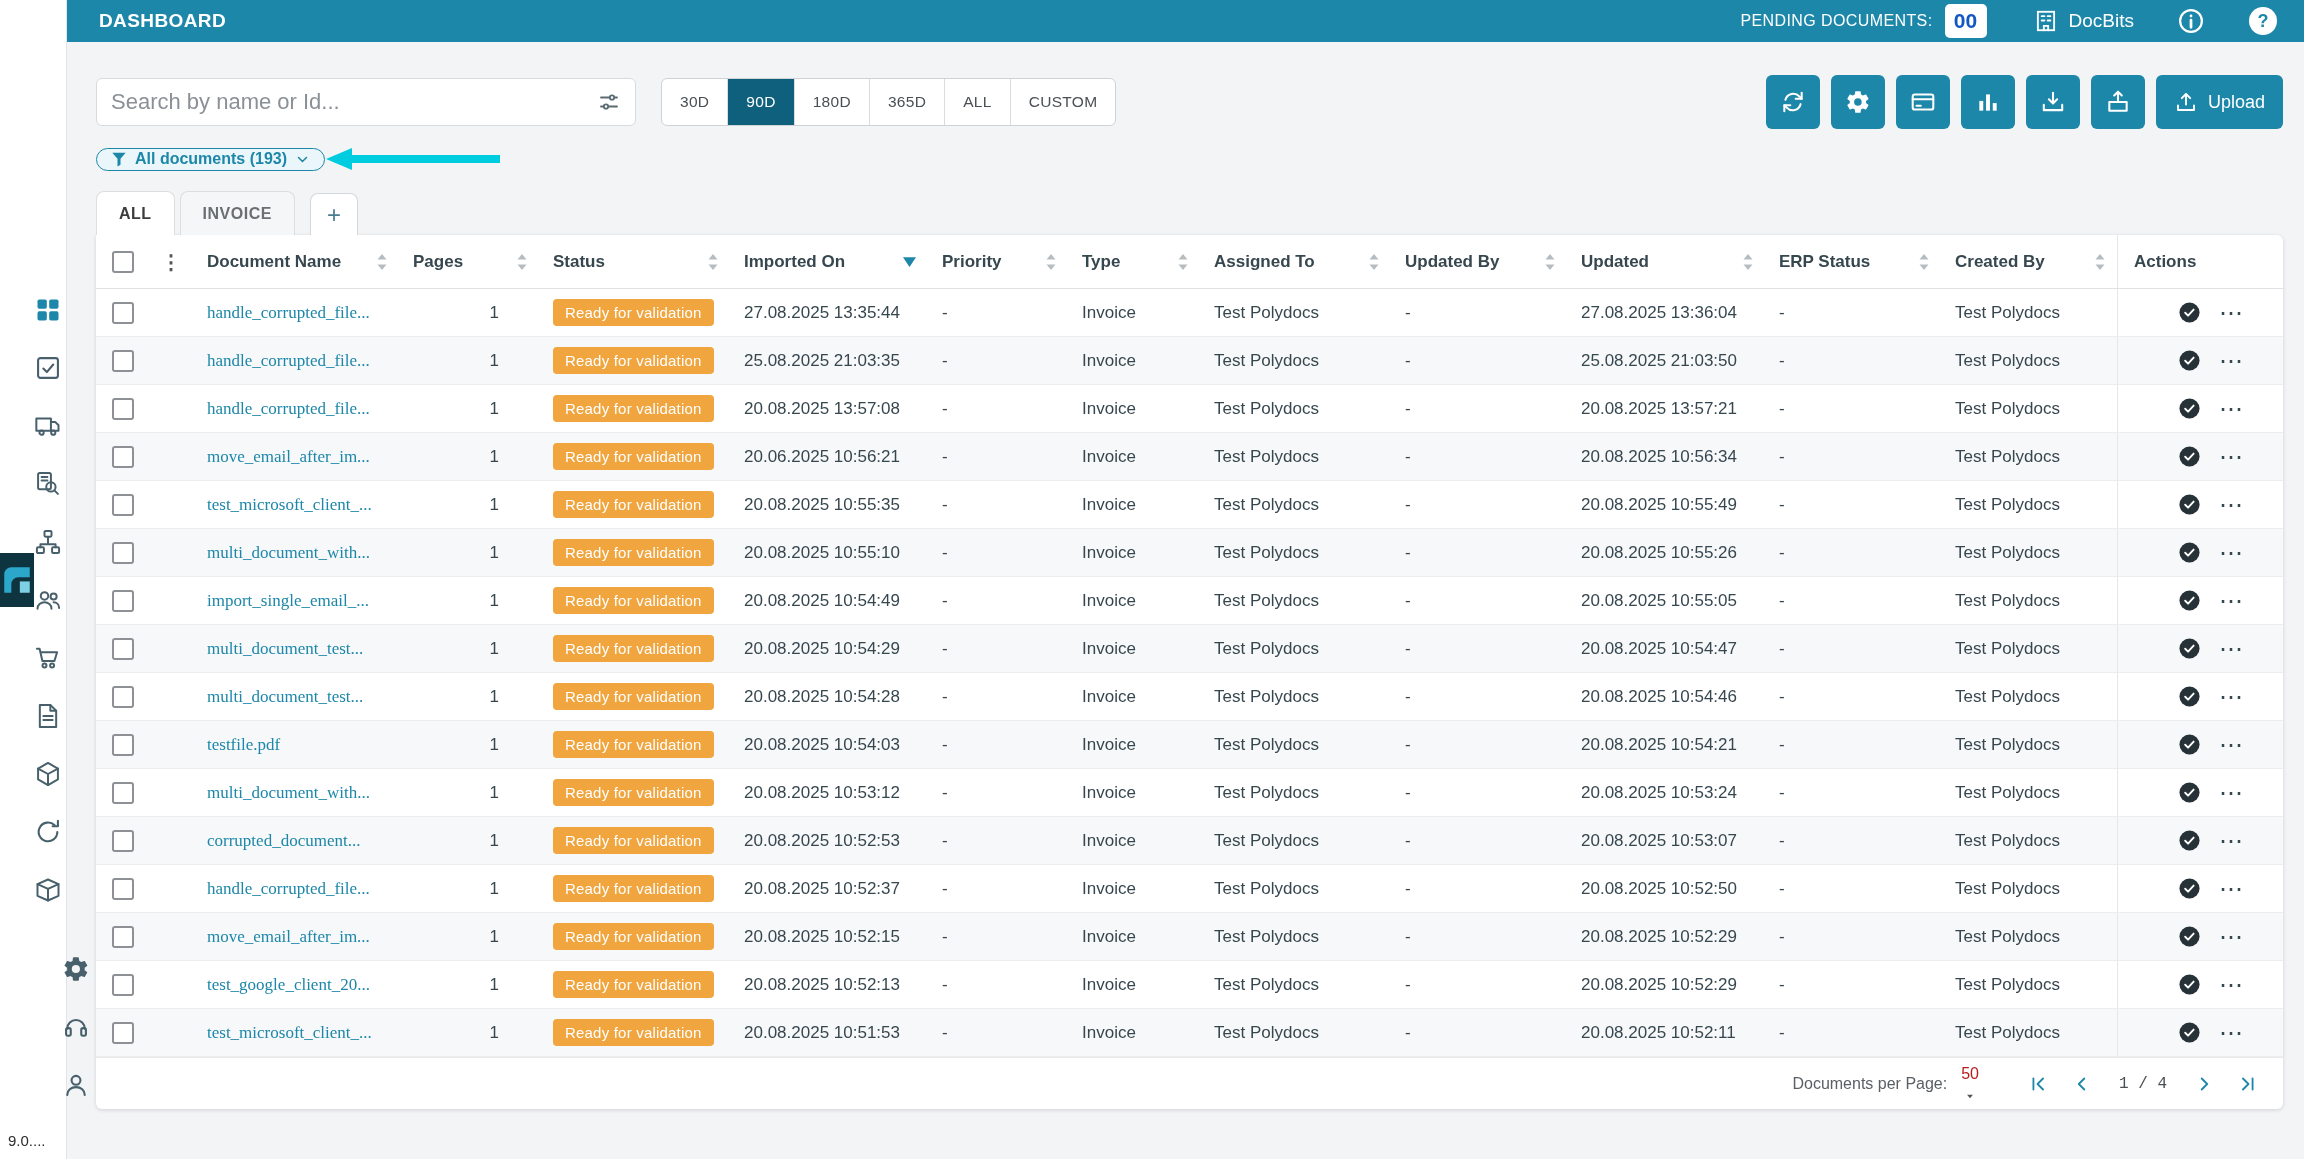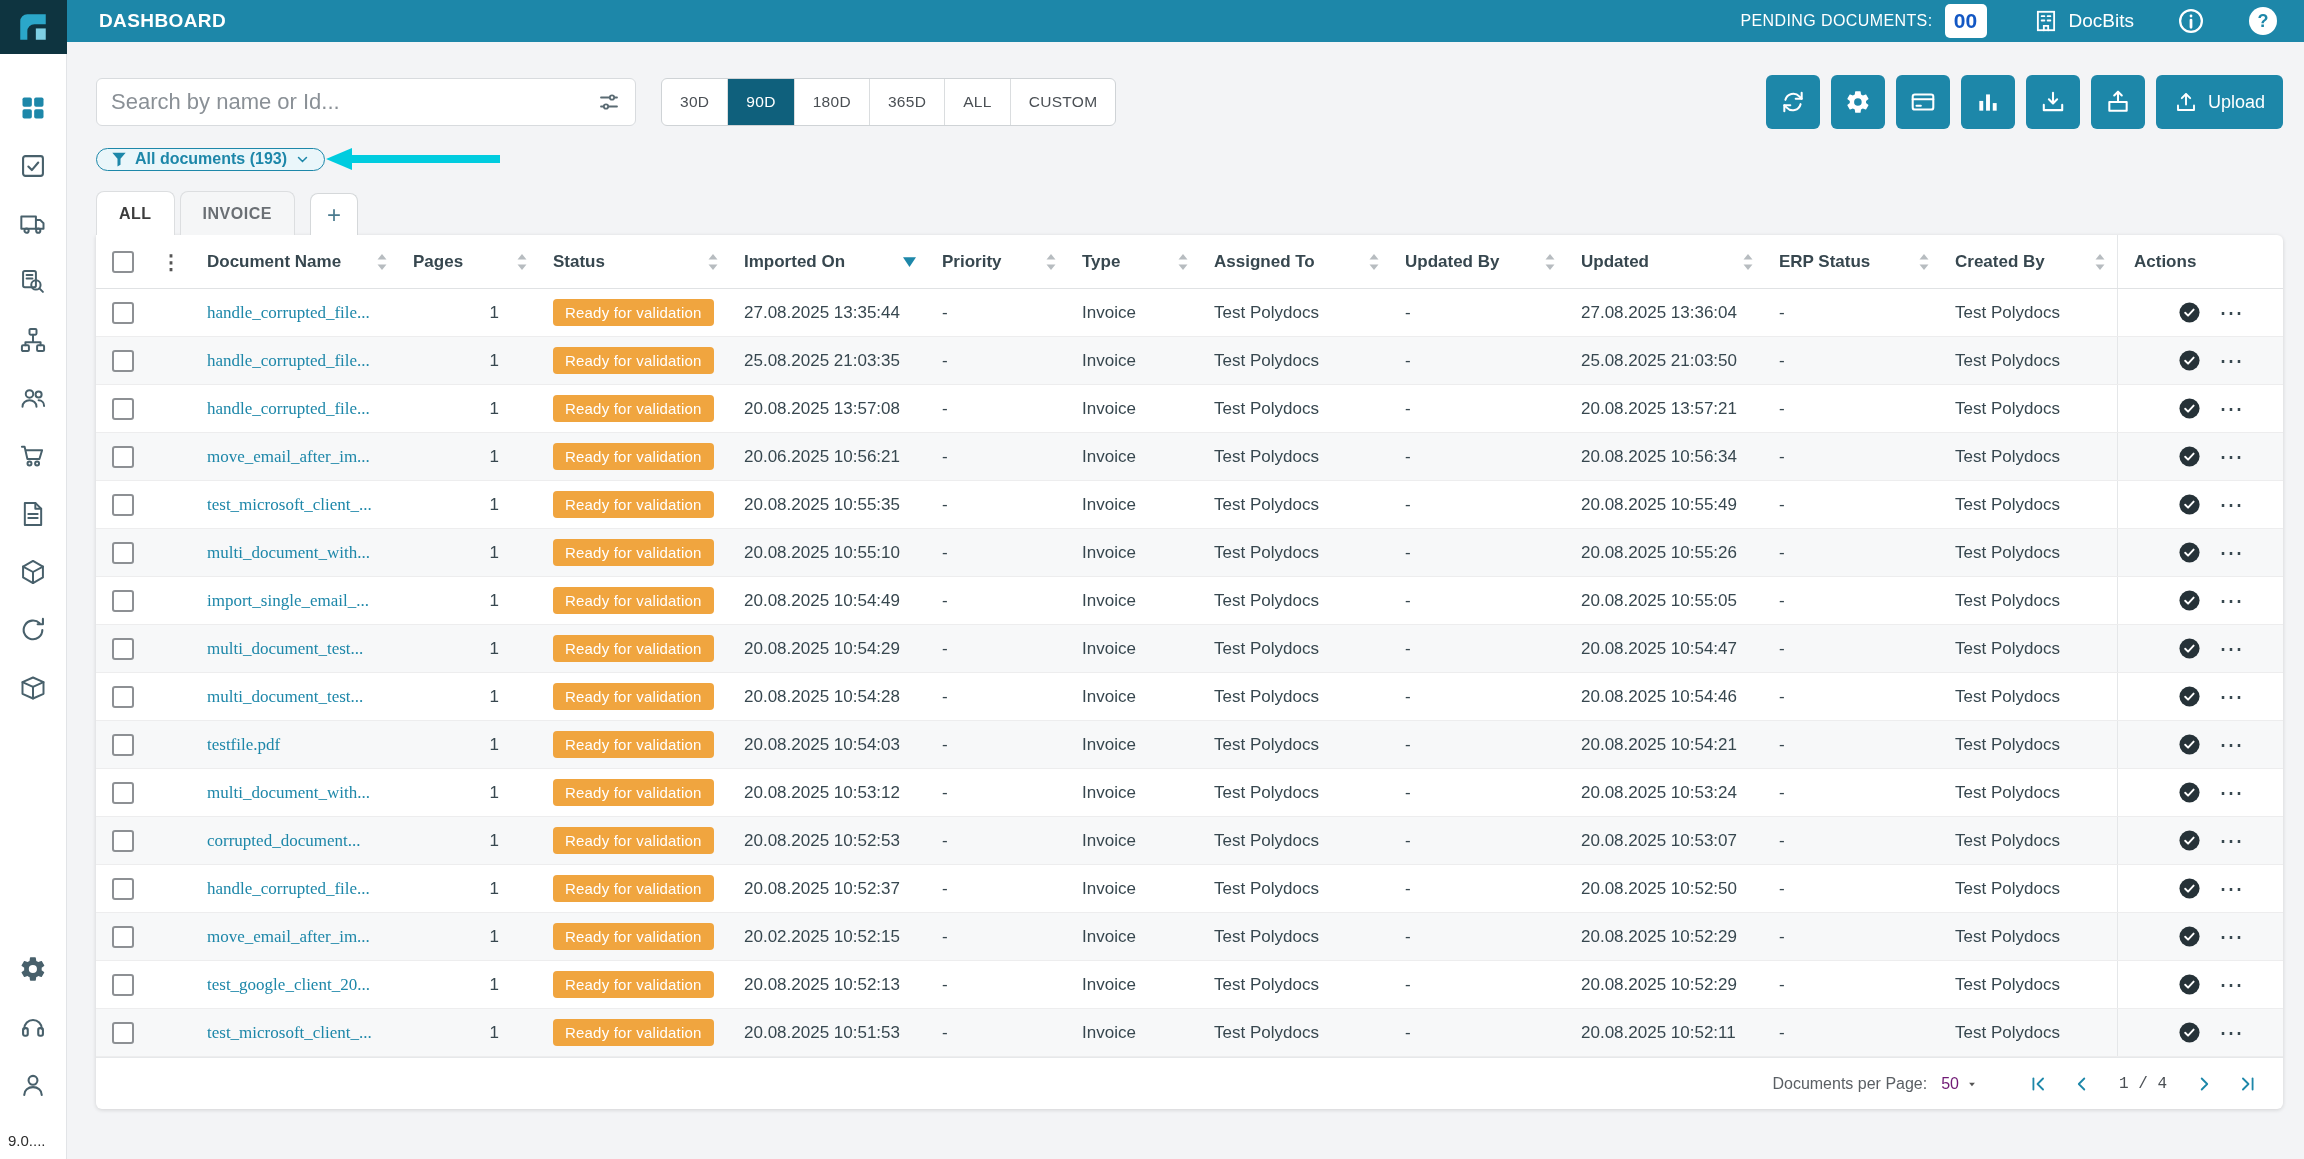--- a/index.html
+++ b/index.html
@@ -1,21 +1,21 @@
 <!DOCTYPE html>
 <html><head>
 <meta charset="utf-8">
 <style>
   * { box-sizing: border-box; margin: 0; padding: 0; }
   html,body { background:#e8eaec; }
   body { font-family:"Liberation Sans", sans-serif; }
   .screen { position:relative; width:2304px; height:1159px; background:#f3f4f6; overflow:hidden; }
 
   
-  .sidebar { position:absolute; left:0; top:0; bottom:0; width:67px; background:#fff; border-right:1px solid #e2e4e7; display:flex; flex-direction:column; align-items:center; z-index:5; }
+  .sidebar { position:absolute; left:0; top:0; bottom:0; width:67px; background:#fff; border-right:1px solid #e2e4e7; display:flex; flex-direction:row; align-items:center; z-index:5; }
   .logo-box { width:67px; height:54px; background:#0e3440; display:flex; align-items:center; justify-content:center; cursor:pointer; }
   .side-nav { display:flex; flex-direction:column; align-items:center; gap:30px; padding-top:40px; }
   .side-icon { width:28px; height:28px; color:#48606b; display:flex; align-items:center; justify-content:center; cursor:pointer; }
   .side-icon.active { color:#1d87a9; }
   .side-bottom { margin-top:auto; margin-bottom:60px; display:flex; flex-direction:column; align-items:center; gap:30px; }
   .version { position:absolute; left:8px; bottom:10px; font-size:15px; color:#2c2c2c; }
 
   
   .topbar { position:absolute; left:67px; right:0; top:0; height:42px; background:#1d87a9; color:#fff; display:flex; align-items:center; padding:0 26px 0 32px; z-index:4; }
   .page-title { font-size:19px; font-weight:bold; letter-spacing:0.4px; }
@@ -83,21 +83,21 @@
   .col-menu { font-size:20px; color:#555; cursor:pointer; }
 
   .trow { display:flex; align-items:center; height:48px; border-bottom:1px solid #ededee; background:#fff; }
   .trow.alt { background:#f7f8f9; }
   .doclink { color:#1d87a9; text-decoration:none; cursor:pointer;font-family:Liberation Serif, serif; }
   .badge { display:inline-block; background:#f0a53f; color:#fff; font-size:15px; padding:5px 12px; border-radius:4px; letter-spacing:0.2px; }
   .more-dots { font-size:24px; color:#37474f; cursor:pointer; line-height:1; }
 
   .tfoot { display:flex; align-items:center; justify-content:flex-end; height:52px; border-top:1px solid #e6e8ea; padding-right:24px; color:#5a5f64; }
   .pp-label { font-size:16px; }
-  .pp-value { font-size:16px; color:#701a75; margin-left:14px; display:flex; align-items:center; gap:6px; cursor:pointer; }
+  .pp-value { font-size:16px; color:#b91c1c; margin-left:14px; display:flex; align-items:center; gap:6px; cursor:pointer;flex-direction:column; }
   .pager { display:flex; align-items:center; gap:22px; margin-left:48px;font-family:Liberation Mono, monospace; }
   .pgbtn { display:flex; align-items:center; justify-content:center; color:#1d87a9; cursor:pointer; }
   .page-ind { font-size:16px; color:#4a4f54; margin:0 4px; }
 </style>
 </head>
 <body>
 
 <div class="screen">
 
   <aside class="sidebar">
@@ -760,21 +760,21 @@
     </div>
   </div>
           <div class="trow alt">
     <div class="cell c-check">
               <span class="checkbox"></span>
             </div>
     <div class="cell c-dots"></div>
     <div class="cell c-name"><a class="doclink">move_email_after_im...</a></div>
     <div class="cell c-pages">1</div>
     <div class="cell c-status"><span class="badge">Ready for validation</span></div>
-    <div class="cell c-imported">20.02.2025 10:52:15</div>
+    <div class="cell c-imported">20.08.2025 10:52:15</div>
     <div class="cell c-priority">-</div>
     <div class="cell c-type">Invoice</div>
     <div class="cell c-assigned">Test Polydocs</div>
     <div class="cell c-updatedby">-</div>
     <div class="cell c-updated">20.08.2025 10:52:29</div>
     <div class="cell c-erp">-</div>
     <div class="cell c-createdby">Test Polydocs</div>
     <div class="cell c-actions">
       <svg width="23" height="23" viewBox="0 0 24 24">
                 <circle cx="12" cy="12" r="10.5" fill="#263238"></circle>

